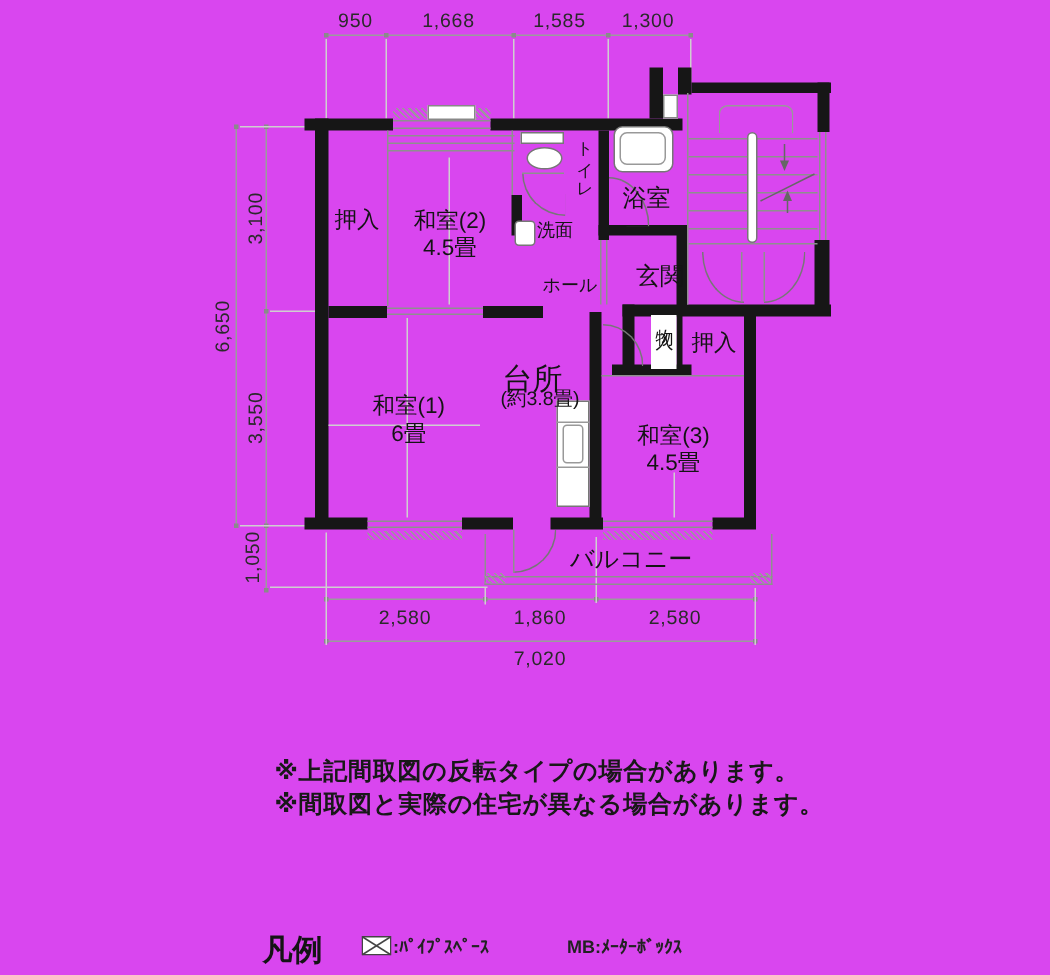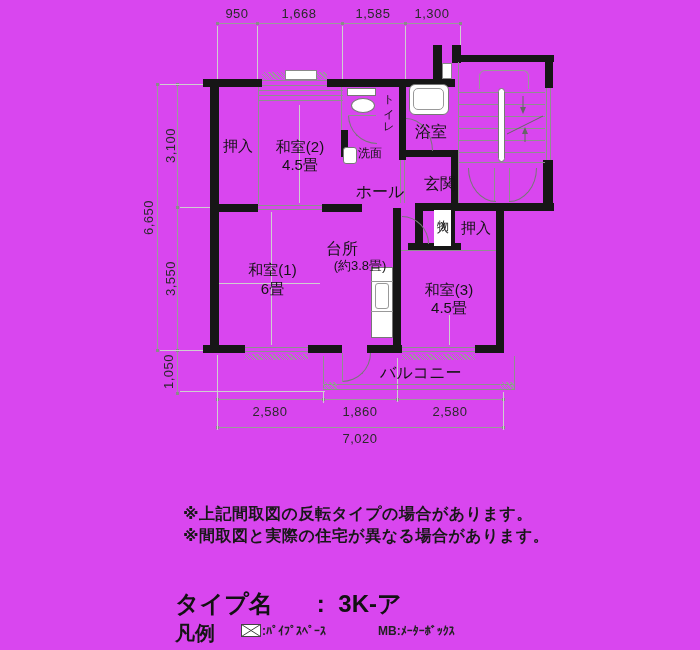--- a/index.html
+++ b/index.html
@@ -176,40 +176,35 @@
   <div class="tl" style="left:323px;top:389px;width:192px;height:1px"></div>
   <div class="hatch" style="left:323px;top:382px;width:14px;height:7px"></div>
   <div class="hatch" style="left:500px;top:382px;width:14px;height:7px"></div>
 
   <div class="lbl ctr" style="left:218px;top:137px;width:40px;font-size:15px">押入</div>
   <div class="lbl ctr" style="left:255px;top:138px;width:90px;font-size:15px">和室(2)</div>
   <div class="lbl ctr" style="left:255px;top:156px;width:90px;font-size:15px">4.5畳</div>
   <div class="lbl vt" style="left:381px;top:87px;height:44px;font-size:11px">トイレ</div>
   <div class="lbl" style="left:358px;top:145px;font-size:12px">洗面</div>
   <div class="lbl ctr" style="left:405px;top:122px;width:52px;font-size:16px">浴室</div>
-  <div class="lbl ctr" style="left:350px;top:182px;width:60px;font-size:16px">ホール</div>
+  <div class="lbl ctr" style="left:350px;top:182px;width:60px;font-size:12px">ホール</div>
   <div class="lbl ctr" style="left:420px;top:174px;width:40px;font-size:16px">玄関</div>
   <div class="lbl vt" style="left:434px;top:210px;height:36px;font-size:12px;background:#fff">物入</div>
   <div class="lbl ctr" style="left:456px;top:219px;width:40px;font-size:15px">押入</div>
-  <div class="lbl ctr" style="left:317px;top:239px;width:50px;font-size:16px">台所</div>
+  <div class="lbl ctr" style="left:330px;top:239px;width:50px;font-size:20px">台所</div>
   <div class="lbl ctr" style="left:322px;top:257px;width:76px;font-size:13px">(約3.8畳)</div>
   <div class="lbl ctr" style="left:240px;top:261px;width:65px;font-size:15px">和室(1)</div>
   <div class="lbl ctr" style="left:240px;top:280px;width:65px;font-size:15px">6畳</div>
   <div class="lbl ctr" style="left:418px;top:281px;width:62px;font-size:15px">和室(3)</div>
   <div class="lbl ctr" style="left:418px;top:299px;width:62px;font-size:15px">4.5畳</div>
   <div class="lbl" style="left:380px;top:363px;font-size:16px">バルコニー</div>
 
   <div class="note" style="left:183px;top:526px">※間取図と実際の住宅が異なる場合があります。</div>
   <div class="note" style="left:183px;top:504px">※上記間取図の反転タイプの場合があります。</div>
 
-  <div class="inforow" style="left:175px;top:588px">
-    <span style="display:inline-block;width:128px">タイプ名</span>
-    <span style="display:inline-block;width:22px;text-align:center">:</span>
-    <span>3K-ア</span>
-  </div>
 
   <div class="lbl" style="left:175px;top:620px;font-size:20px;font-weight:700">凡例</div>
   <svg style="position:absolute;left:241px;top:624px" width="20" height="13" viewBox="0 0 20 13">
     <rect x="0.5" y="0.5" width="19" height="12" fill="#fff" stroke="#444" stroke-width="1"></rect>
     <line x1="0.5" y1="0.5" x2="19.5" y2="12.5" stroke="#444" stroke-width="1"></line>
     <line x1="19.5" y1="0.5" x2="0.5" y2="12.5" stroke="#444" stroke-width="1"></line>
   </svg>
   <div class="legend-small" style="left:262px;top:624px">:ﾊﾟｲﾌﾟｽﾍﾟｰｽ</div>
   <div class="legend-small" style="left:378px;top:624px">MB:ﾒｰﾀｰﾎﾞｯｸｽ</div>
 

